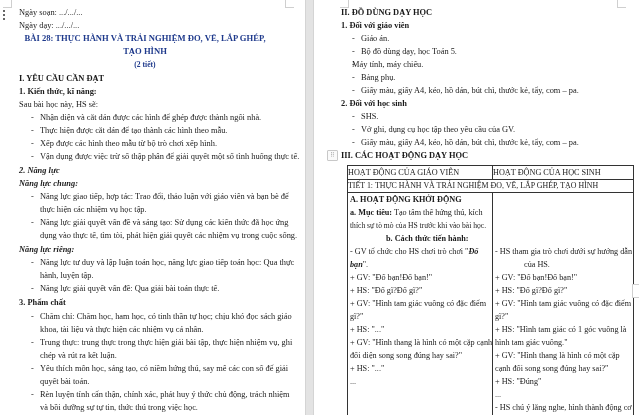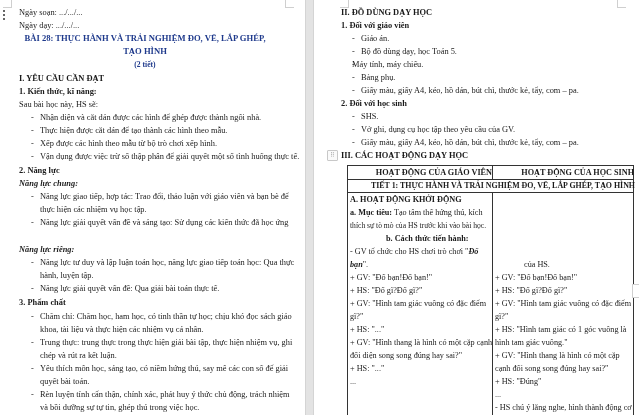--- a/index.html
+++ b/index.html
@@ -36,21 +36,21 @@
   .bullet-dash { position: absolute; font-size: 8.4px; line-height: 11px; }
 
   
   .table {
     position: absolute; left: 33px; top: 165px; width: 287px;
     border: 1px solid #333; box-sizing: border-box; height: 260px;
   }
   .table .row { position: absolute; left: 0; right: 0; border-bottom: 1px solid #333; }
   .table .vdiv { position: absolute; top: 0; bottom: 0; left: 144px; width: 0; border-left: 1px solid #333; }
   .cell-text { position: absolute; font-size: 8.2px; line-height: 11px; white-space: nowrap; }
-  .hdr { font-weight: bold; text-align: right; font-size: 8.2px; }
+  .hdr { font-weight: normal; text-align: left; font-size: 8.2px; }
   .table-handle {
     position: absolute; left: 13px; top: 150px; width: 9px; height: 9px;
     border: 1px solid #c8c8c8; border-radius: 1px; background: #fafafa;
     font-size: 6px; line-height: 9px; text-align: center; color: #999;
   }
   .side-box {
     position: absolute; left: 318px; top: 284px; width: 6px; height: 12px;
     border: 1px solid #d0d0d0; border-right: none; background: #fff;
   }
 </style>
@@ -78,28 +78,29 @@
 
   <div class="bullet-dash" style="left:31px; top:112px;">-</div>
   <div class="line" style="left:40px; top:112px;">Nhận diện và cắt dán được các hình để ghép được thành ngôi nhà.</div>
   <div class="bullet-dash" style="left:31px; top:125px;">-</div>
   <div class="line" style="left:40px; top:125px;">Thực hiện được cắt dán để tạo thành các hình theo mẫu.</div>
   <div class="bullet-dash" style="left:31px; top:138px;">-</div>
   <div class="line" style="left:40px; top:138px;">Xếp được các hình theo mẫu từ bộ trò chơi xếp hình.</div>
   <div class="bullet-dash" style="left:31px; top:151px;">-</div>
   <div class="line" style="left:40px; top:151px;">Vận dụng được việc trừ số thập phân để giải quyết một số tình huống thực tế.</div>
 
-  <div class="line b" style="left:19px; top:165px;">2. Năng lực</div>
+  <div class="line b" style="left:19px; top:165px;font-style:italic;">2. Năng lực</div>
   <div class="line b i" style="left:19px; top:178px;">Năng lực chung:</div>
 
   <div class="bullet-dash" style="left:31px; top:191px;">-</div>
   <div class="line" style="left:40px; top:191px;">Năng lực giao tiếp, hợp tác: Trao đổi, thảo luận với giáo viên và bạn bè để</div>
   <div class="line" style="left:40px; top:204px;">thực hiện các nhiệm vụ học tập.</div>
   <div class="bullet-dash" style="left:31px; top:217px;">-</div>
   <div class="line" style="left:40px; top:217px;">Năng lực giải quyết vấn đề và sáng tạo: Sử dụng các kiến thức đã học ứng</div>
+  <div class="line" style="left:40px; top:230px;">dụng vào thực tế, tìm tòi, phát hiện giải quyết các nhiệm vụ trong cuộc sống.</div>
 
   <div class="line b i" style="left:19px; top:244px;">Năng lực riêng:</div>
   <div class="bullet-dash" style="left:31px; top:257px;">-</div>
   <div class="line" style="left:40px; top:257px;">Năng lực tư duy và lập luận toán học, năng lực giao tiếp toán học: Qua thực</div>
   <div class="line" style="left:40px; top:270px;">hành, luyện tập.</div>
   <div class="bullet-dash" style="left:31px; top:283px;">-</div>
   <div class="line" style="left:40px; top:283px;">Năng lực giải quyết vấn đề: Qua giải bài toán thực tế.</div>
 
   <div class="line b" style="left:19px; top:297px;">3. Phẩm chất</div>
 
@@ -107,21 +108,21 @@
   <div class="line" style="left:40px; top:311px;">Chăm chỉ: Chăm học, ham học, có tinh thần tự học; chịu khó đọc sách giáo</div>
   <div class="line" style="left:40px; top:324px;">khoa, tài liệu và thực hiện các nhiệm vụ cá nhân.</div>
   <div class="bullet-dash" style="left:31px; top:337px;">-</div>
   <div class="line" style="left:40px; top:337px;">Trung thực: trung thực trong thực hiện giải bài tập, thực hiện nhiệm vụ, ghi</div>
   <div class="line" style="left:40px; top:350px;">chép và rút ra kết luận.</div>
   <div class="bullet-dash" style="left:31px; top:363px;">-</div>
   <div class="line" style="left:40px; top:363px;">Yêu thích môn học, sáng tạo, có niềm hứng thú, say mê các con số để giải</div>
   <div class="line" style="left:40px; top:376px;">quyết bài toán.</div>
   <div class="bullet-dash" style="left:31px; top:389px;">-</div>
   <div class="line" style="left:40px; top:389px;">Rèn luyện tính cẩn thận, chính xác, phát huy ý thức chủ động, trách nhiệm</div>
-  <div class="line" style="left:40px; top:402px;">và bồi dưỡng sự tự tin, ghép thú trong việc học.</div>
+  <div class="line" style="left:40px; top:402px;">và bồi dưỡng sự tự tin, thức thú trong việc học.</div>
 </div>
 
 <div class="gutter"></div>
 
 <div class="page" id="page-right">
   <div class="corner-mark" style="left:26px; top:-1px; border-width:0 1px 1px 0;"></div>
   <div class="corner-mark" style="left:303px; top:-1px; border-width:0 0 1px 1px;"></div>
 
   <div class="line b" style="left:27px; top:7px;">II. ĐỒ DÙNG DẠY HỌC</div>
   <div class="line b" style="left:27px; top:20px;">1. Đối với giáo viên</div>
@@ -168,20 +169,21 @@
     <div class="cell-text" style="left:2px; top:106px;">+ GV: "Đố bạn!Đố bạn!"</div>
     <div class="cell-text" style="left:2px; top:119px;">+ HS: "Đố gì?Đố gì?"</div>
     <div class="cell-text" style="left:2px; top:132px;">+ GV: "Hình tam giác vuông có đặc điểm</div>
     <div class="cell-text" style="left:2px; top:145px;">gì?"</div>
     <div class="cell-text" style="left:2px; top:158px;">+ HS: "..."</div>
     <div class="cell-text" style="left:2px; top:171px;">+ GV: "Hình thang là hình có một cặp cạnh</div>
     <div class="cell-text" style="left:2px; top:184px;">đối diện song song đúng hay sai?"</div>
     <div class="cell-text" style="left:2px; top:197px;">+ HS: "..."</div>
     <div class="cell-text" style="left:2px; top:210px;">...</div>
 
+    <div class="cell-text" style="left:147px; top:80px;">- HS tham gia trò chơi dưới sự hướng dẫn</div>
     <div class="cell-text" style="left:147px; top:93px;margin-left:29px;">của HS.</div>
     <div class="cell-text" style="left:147px; top:106px;">+ GV: "Đố bạn!Đố bạn!"</div>
     <div class="cell-text" style="left:147px; top:119px;">+ HS: "Đố gì?Đố gì?"</div>
     <div class="cell-text" style="left:147px; top:132px;">+ GV: "Hình tam giác vuông có đặc điểm</div>
     <div class="cell-text" style="left:147px; top:145px;">gì?"</div>
     <div class="cell-text" style="left:147px; top:158px;">+ HS: "Hình tam giác có 1 góc vuông là</div>
     <div class="cell-text" style="left:147px; top:171px;">hình tam giác vuông."</div>
     <div class="cell-text" style="left:147px; top:184px;">+ GV: "Hình thang là hình có một cặp</div>
     <div class="cell-text" style="left:147px; top:197px;">cạnh đối song song đúng hay sai?"</div>
     <div class="cell-text" style="left:147px; top:210px;">+ HS: "Đúng"</div>

